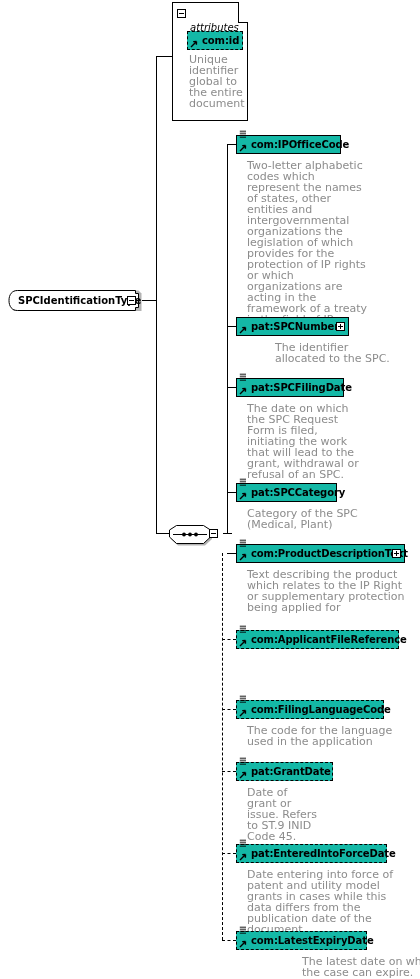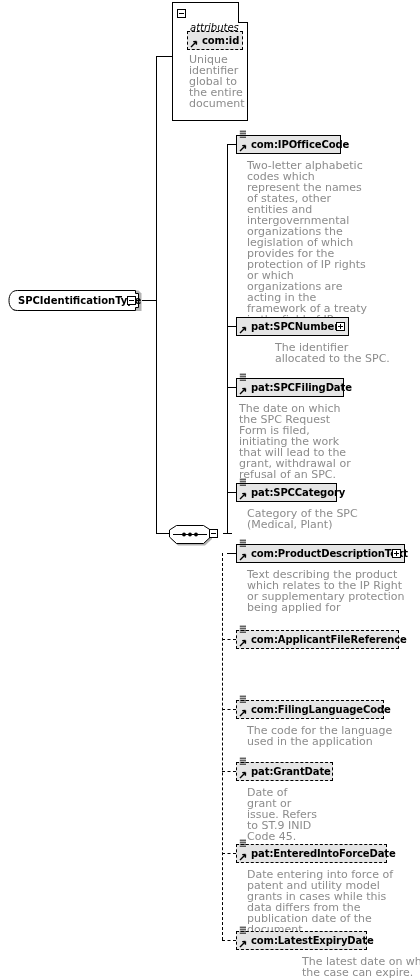--- a/index.html
+++ b/index.html
@@ -37,21 +37,21 @@
   .dline-h {
     position: absolute;
     height: 0;
     border-top: 1px dashed #000000;
   }
 
   
   .node {
     position: absolute;
     box-sizing: border-box;
-    background: #e5e5e5;
+    background: #14b8a6;
     border: 1px solid #000000;
     font-size: 10px;
     font-weight: bold;
     color: #000000;
     white-space: nowrap;
     line-height: 1;
   }
   .node .shadow {
     position: absolute;
     left: 3px;
@@ -316,21 +316,21 @@
     <span class="shadow"></span>
     <span class="shadow-r"></span>
     <svg class="seqglyph" viewBox="0 0 8 8">
       <path d="M0.8 1.2 H7 M0.8 3.2 H7 M0.8 5.2 H7 M0.8 7.2 H7" stroke="#000000" stroke-width="0.9"></path>
     </svg>
     <svg class="refarrow" viewBox="0 0 8 8">
       <path d="M1 7 L6.5 1.5 M6.5 1.5 L3.2 1.6 M6.5 1.5 L6.4 4.8" stroke="#000000" stroke-width="1.4" fill="none"></path>
     </svg>
     <span class="label">pat:SPCFilingDate</span>
   </div>
-  <div class="desc" style="left:239px; top:403px; width:120px;">The date on which the SPC Request Form is filed, initiating the work that will lead to the grant, withdrawal or refusal of an SPC.</div>
+  <div class="desc" style="left:247px; top:403px; width:120px;">The date on which the SPC Request Form is filed, initiating the work that will lead to the grant, withdrawal or refusal of an SPC.</div>
 
   <div class="node elem" style="left:236px; top:483px; width:101px;">
     <span class="shadow"></span>
     <span class="shadow-r"></span>
     <svg class="seqglyph" viewBox="0 0 8 8">
       <path d="M0.8 1.2 H7 M0.8 3.2 H7 M0.8 5.2 H7 M0.8 7.2 H7" stroke="#000000" stroke-width="0.9"></path>
     </svg>
     <svg class="refarrow" viewBox="0 0 8 8">
       <path d="M1 7 L6.5 1.5 M6.5 1.5 L3.2 1.6 M6.5 1.5 L6.4 4.8" stroke="#000000" stroke-width="1.4" fill="none"></path>
     </svg>

